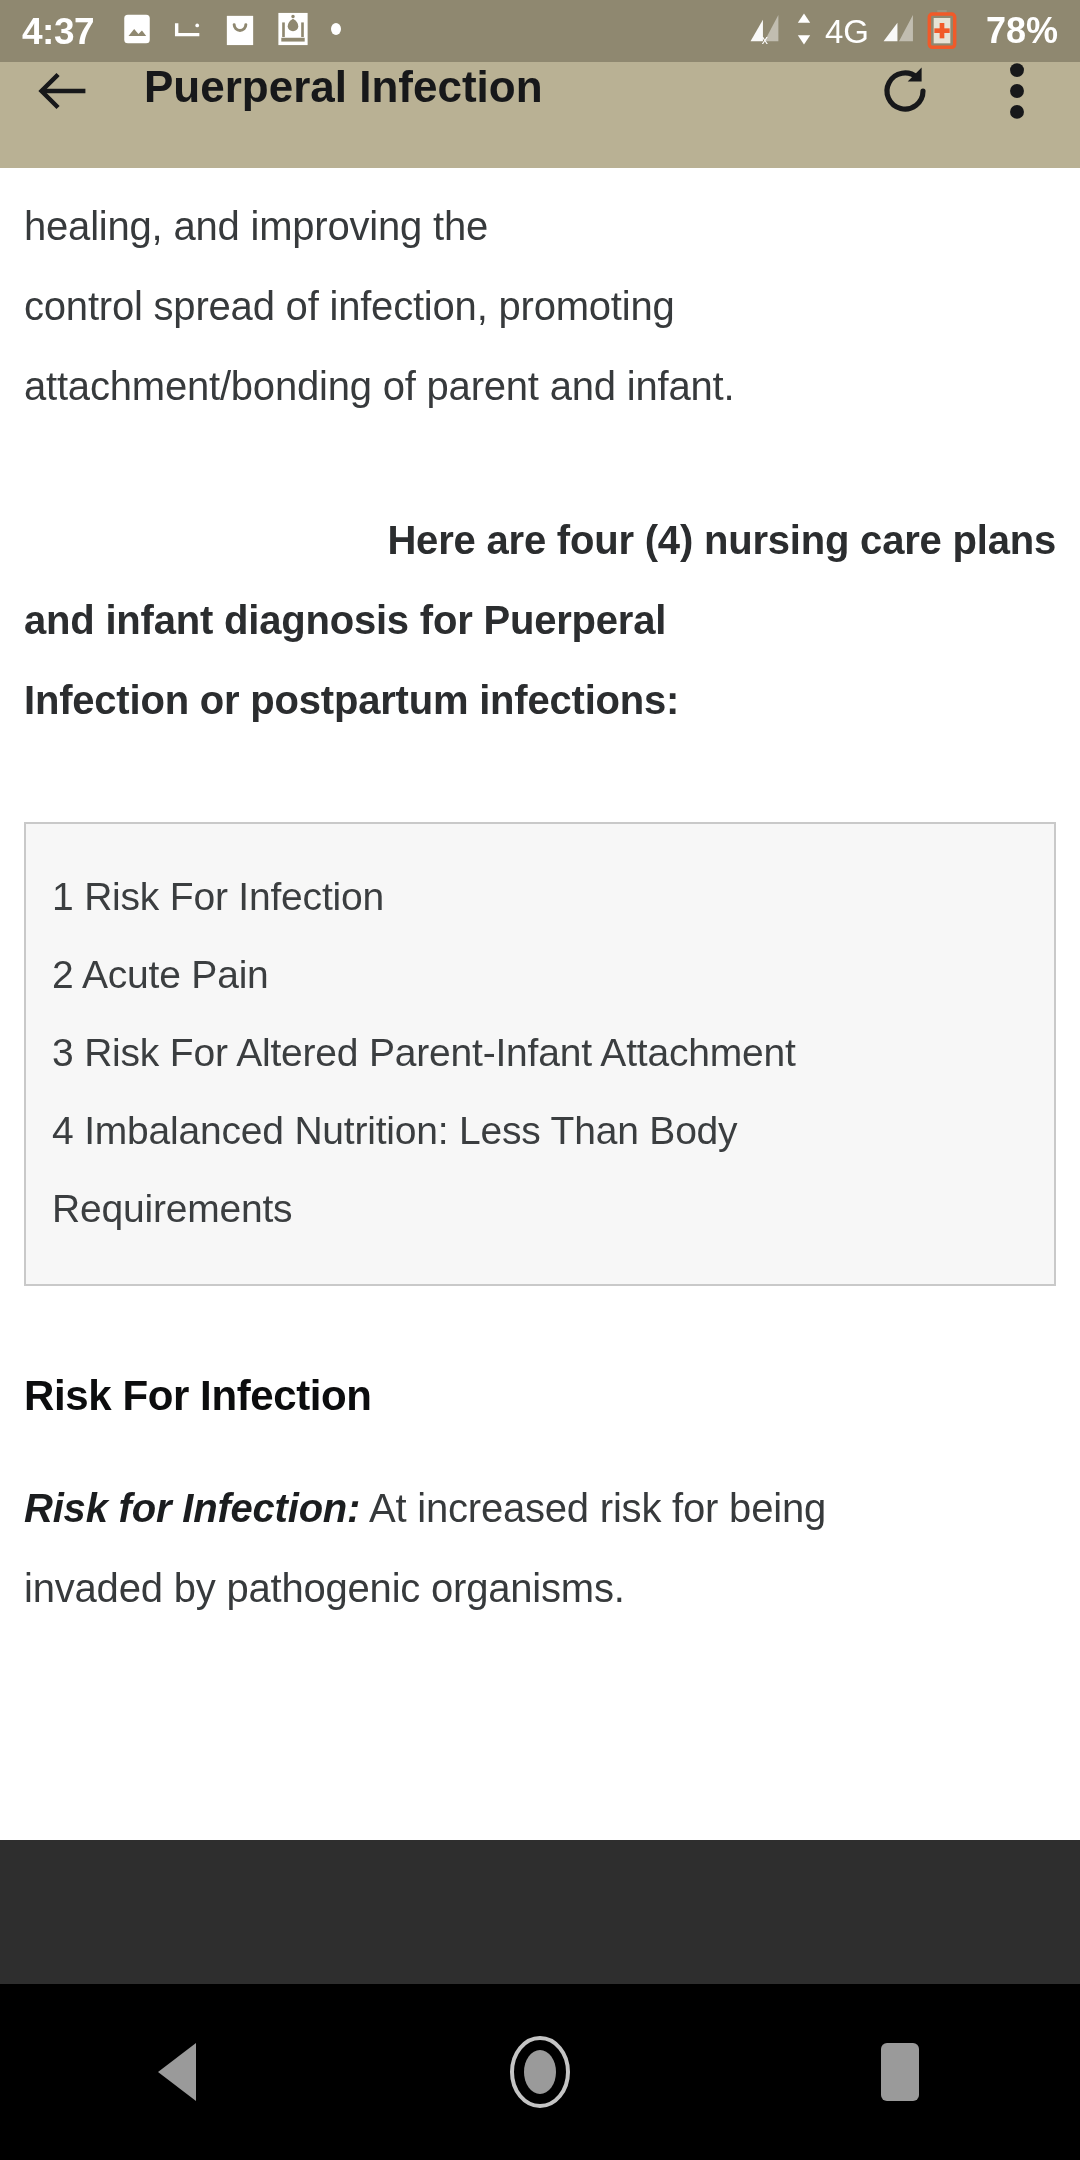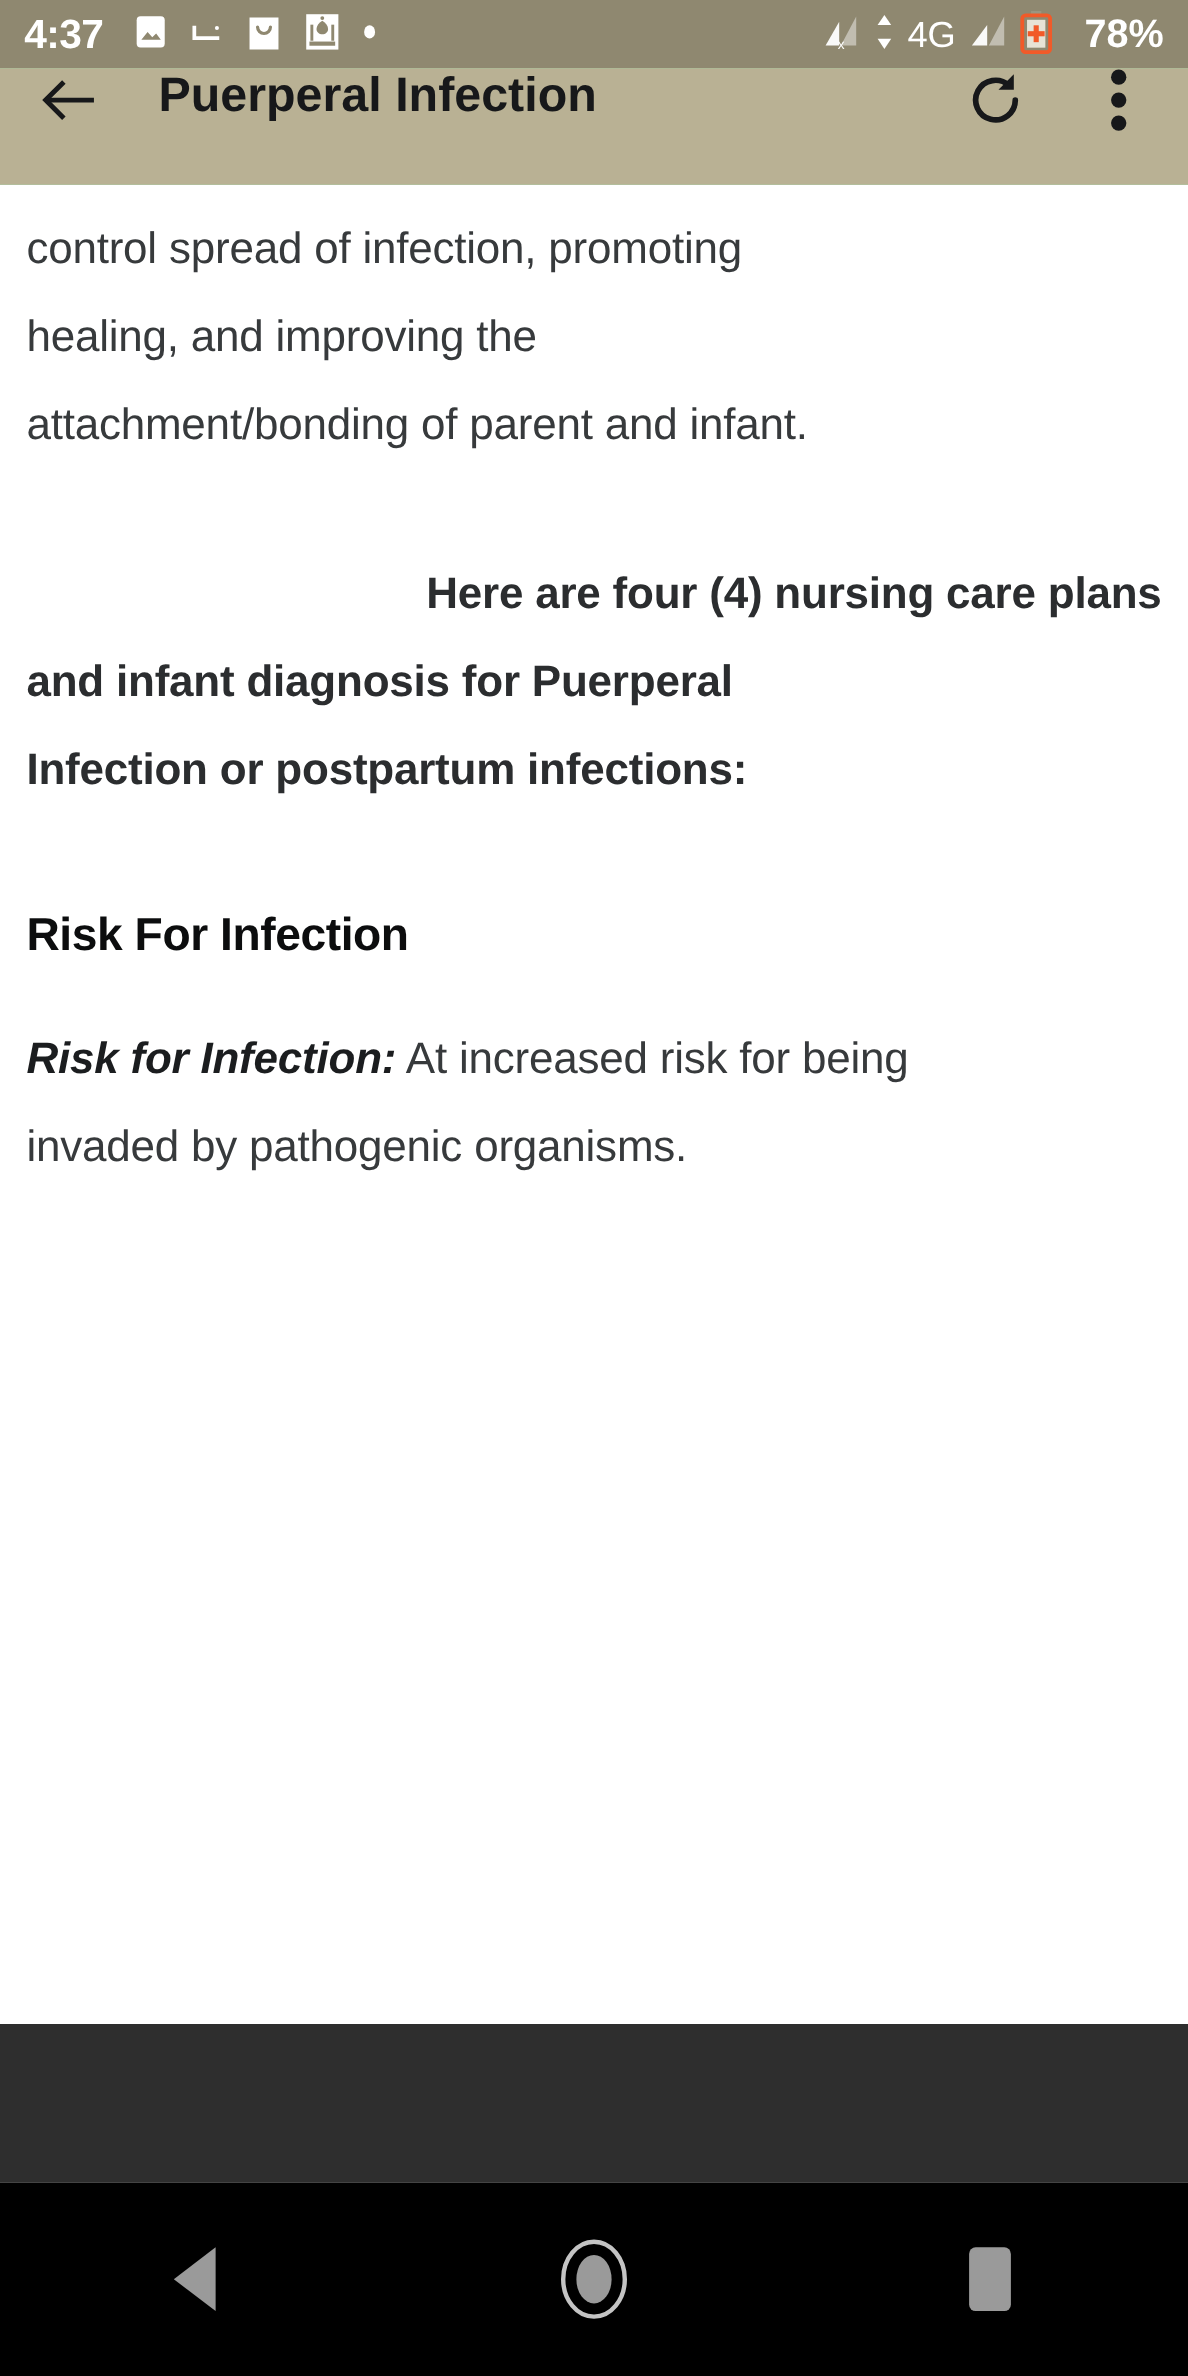--- a/index.html
+++ b/index.html
@@ -2,21 +2,21 @@
 <html><head>
 <meta charset="utf-8">
 <style>
   * { margin:0; padding:0; box-sizing:border-box; }
   html, body {
     width:1080px; height:2160px;
     background:#ffffff;
     font-family:"Liberation Sans", sans-serif;
     overflow:hidden;
   }
-  #screen { position:relative; width:1080px; height:1934px; background:#86efac; }
+  #screen { position:relative; width:1080px; height:1934px; background:#0ea5e9; }
 
   
   .statusbar {
     position:absolute; top:0; left:0; width:1080px; height:62px;
     background:#8f8870;
     display:flex; align-items:center;
     padding:0 22px;
     color:#ffffff;
   }
   .status-clock {
@@ -212,28 +212,35 @@
           <circle cx="4" cy="25.8" r="3.6" fill="#17181a"></circle>
         </svg>
       </span>
     </span>
   </div>
 
   <div class="webview">
     <div class="doc">
 
       <div class="p">puerperal infection includes preventing the</div>
+      <div class="p">healing, and improving the</div>
       <div class="p">control spread of infection, promoting</div>
-      <div class="p">healing, and improving the</div>
       <div class="p">attachment/bonding of parent and infant.</div>
 
       <div class="p bold spaced">Here are four (4) nursing care plans</div>
       <div class="p bold">and infant diagnosis for Puerperal</div>
       <div class="p bold">Infection or postpartum infections:</div>
 
+      <div class="toc">
+        <div class="toc-item">1 Risk For Infection</div>
+        <div class="toc-item">2 Acute Pain</div>
+        <div class="toc-item">3 Risk For Altered Parent-Infant Attachment</div>
+        <div class="toc-item">4 Imbalanced Nutrition: Less Than Body</div>
+        <div class="toc-item">Requirements</div>
+      </div>
 
       <div class="h2">Risk For Infection</div>
 
       <div class="p2">
         <span class="bi">Risk for Infection:</span><span> At increased risk for being</span>
       </div>
       <div class="p2" style="margin-top:0">invaded by pathogenic organisms.</div>
 
     </div>
   </div>

